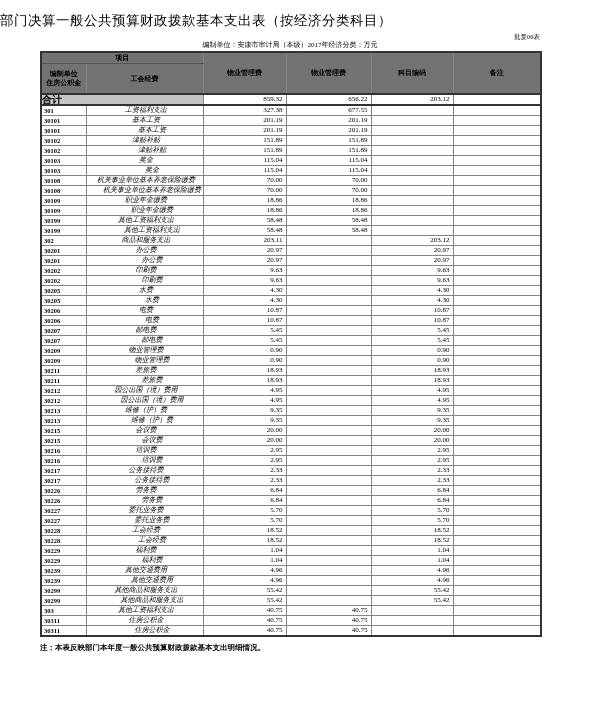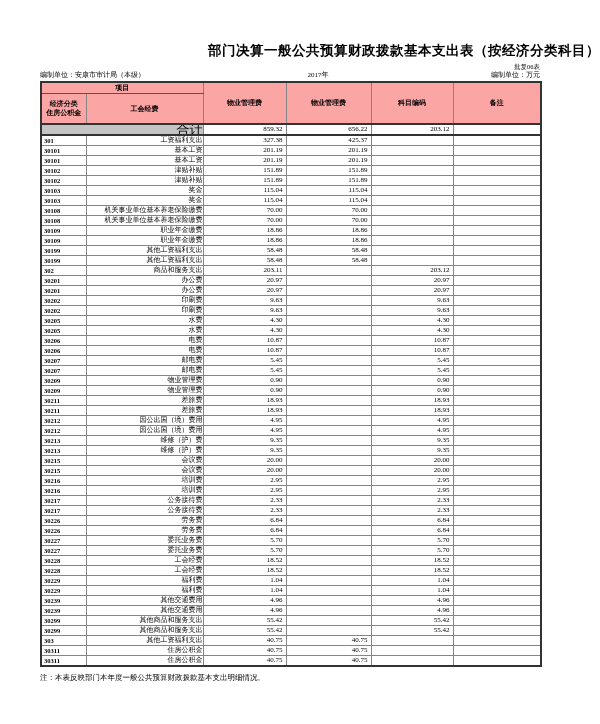--- a/index.html
+++ b/index.html
@@ -3,69 +3,69 @@
 <meta charset="utf-8">
 <style>
   * { box-sizing: border-box; }
   html,body { margin:0; padding:0; }
   body {
     width:600px; height:724px; background:#ffffff; color:#000;
     font-family:"Liberation Serif","DejaVu Serif",serif;
   }
   .sheet { width:600px; height:724px; overflow:hidden; }
   .page-title {
-    padding-top:42px; margin:0; text-align:right;
-    font-size:13.5px; font-weight:bold; letter-spacing:0.5px;
+    padding-top:12px; margin:0; text-align:left;
+    font-size:13.5px; font-weight:normal; letter-spacing:0.5px;
   }
   .container { width:500px; margin-left:40px; }
   .form-code { text-align:right; font-size:6.5px; line-height:1.2; margin-top:3px; }
-  .meta { display:flex; justify-content:space-between; font-size:7px; line-height:1.3; margin-bottom:1px; }
+  .meta { display:flex; justify-content:center; font-size:7px; line-height:1.3; margin-bottom:1px; }
   .meta span { display:block; }
   table.report {
     width:500px; border-collapse:collapse; table-layout:fixed;
     border:2px solid #333;
   }
   th,td {
     border:1px solid #858585; overflow:hidden; white-space:nowrap;
     padding:0;
   }
   thead th {
-    background:#fca5a5; font-size:7px; font-weight:bold; text-align:center;
+    background:#737373; font-size:7px; font-weight:bold; text-align:center;
     border-bottom-color:#555;
   }
   thead tr.h-top th { height:12px; }
   thead tr.h-sub th, thead th[rowspan] { vertical-align:middle; }
   th.h-tall { height:42px; }
   .h-sub th { height:30px; }
   .code-hdr { line-height:1.25; }
   thead { border-bottom:2px solid #333; }
   tbody td { height:9.5px; line-height:9px; font-size:7px; }
   td.code { font-size:6.5px; font-weight:bold; text-align:left; padding-left:2px; }
-  td.name { text-align:right; padding-left:3px; }
+  td.name { text-align:center; padding-left:3px;font-style:italic; }
   td.name.indent { padding-left:15px; }
   td.num { text-align:right; padding-right:3px; }
   tr.total-row td { border-bottom:2px solid #333; }
   tr.total-row td.total-label {
-    background:#c4c4c4; font-weight:normal; text-align:right; font-size:13px;
+    background:#c4c4c4; font-weight:bold; text-align:left; font-size:10px;
   }
-  .note { font-size:7.5px; font-weight:normal; margin-top:6px; line-height:1.3; }
+  .note { font-size:7.5px; font-weight:bold; margin-top:6px; line-height:1.3; }
 </style>
 </head>
 <body>
 
 <div class="sheet">
   <h1 class="page-title">部门决算一般公共预算财政拨款基本支出表（按经济分类科目）</h1>
 
   <div class="container">
     <div class="form-code">批复06表</div>
 
     <div class="meta">
       <span>编制单位：安康市审计局（本级）</span>
       <span>2017年</span>
-      <span>编制单位：万元</span>
+      <span>经济分类：万元</span>
     </div>
 
     <table class="report">
       <colgroup>
         <col style="width:45px">
           <col style="width:117px">
           <col style="width:83px">
         <col style="width:85px">
           <col style="width:82px">
           <col style="width:88px">
@@ -74,40 +74,40 @@
         <tr class="h-top">
           <th colspan="2">项目</th>
           <th rowspan="2" class="h-tall">物业管理费</th>
           <th rowspan="2" class="h-tall">物业管理费</th>
           <th rowspan="2" class="h-tall">科目编码</th>
           <th rowspan="2" class="h-tall">备注</th>
         </tr>
         <tr class="h-sub">
           <th>
             <div class="code-hdr">
-              <div>经济分类</div>
+              <div>编制单位</div>
               <div>住房公积金</div>
             </div>
           </th>
           <th>工会经费</th>
         </tr>
       </thead>
       <tbody>
         <tr class="total-row">
           <td colspan="2" class="total-label">合计</td>
           <td class="num">859.32</td>
           <td class="num">656.22</td>
           <td class="num">203.12</td>
           <td class="remark"></td>
         </tr>
       <tr>
             <td class="code">301</td>
             <td class="name">工资福利支出</td>
             <td class="num">327.38</td>
-            <td class="num">425.37</td>
+            <td class="num">677.55</td>
             <td class="num"></td>
             <td class="remark"></td>
           </tr>
           <tr>
             <td class="code">30101</td>
             <td class="name">基本工资</td>
             <td class="num">201.19</td>
             <td class="num">201.19</td>
             <td class="num"></td>
             <td class="remark"></td>

